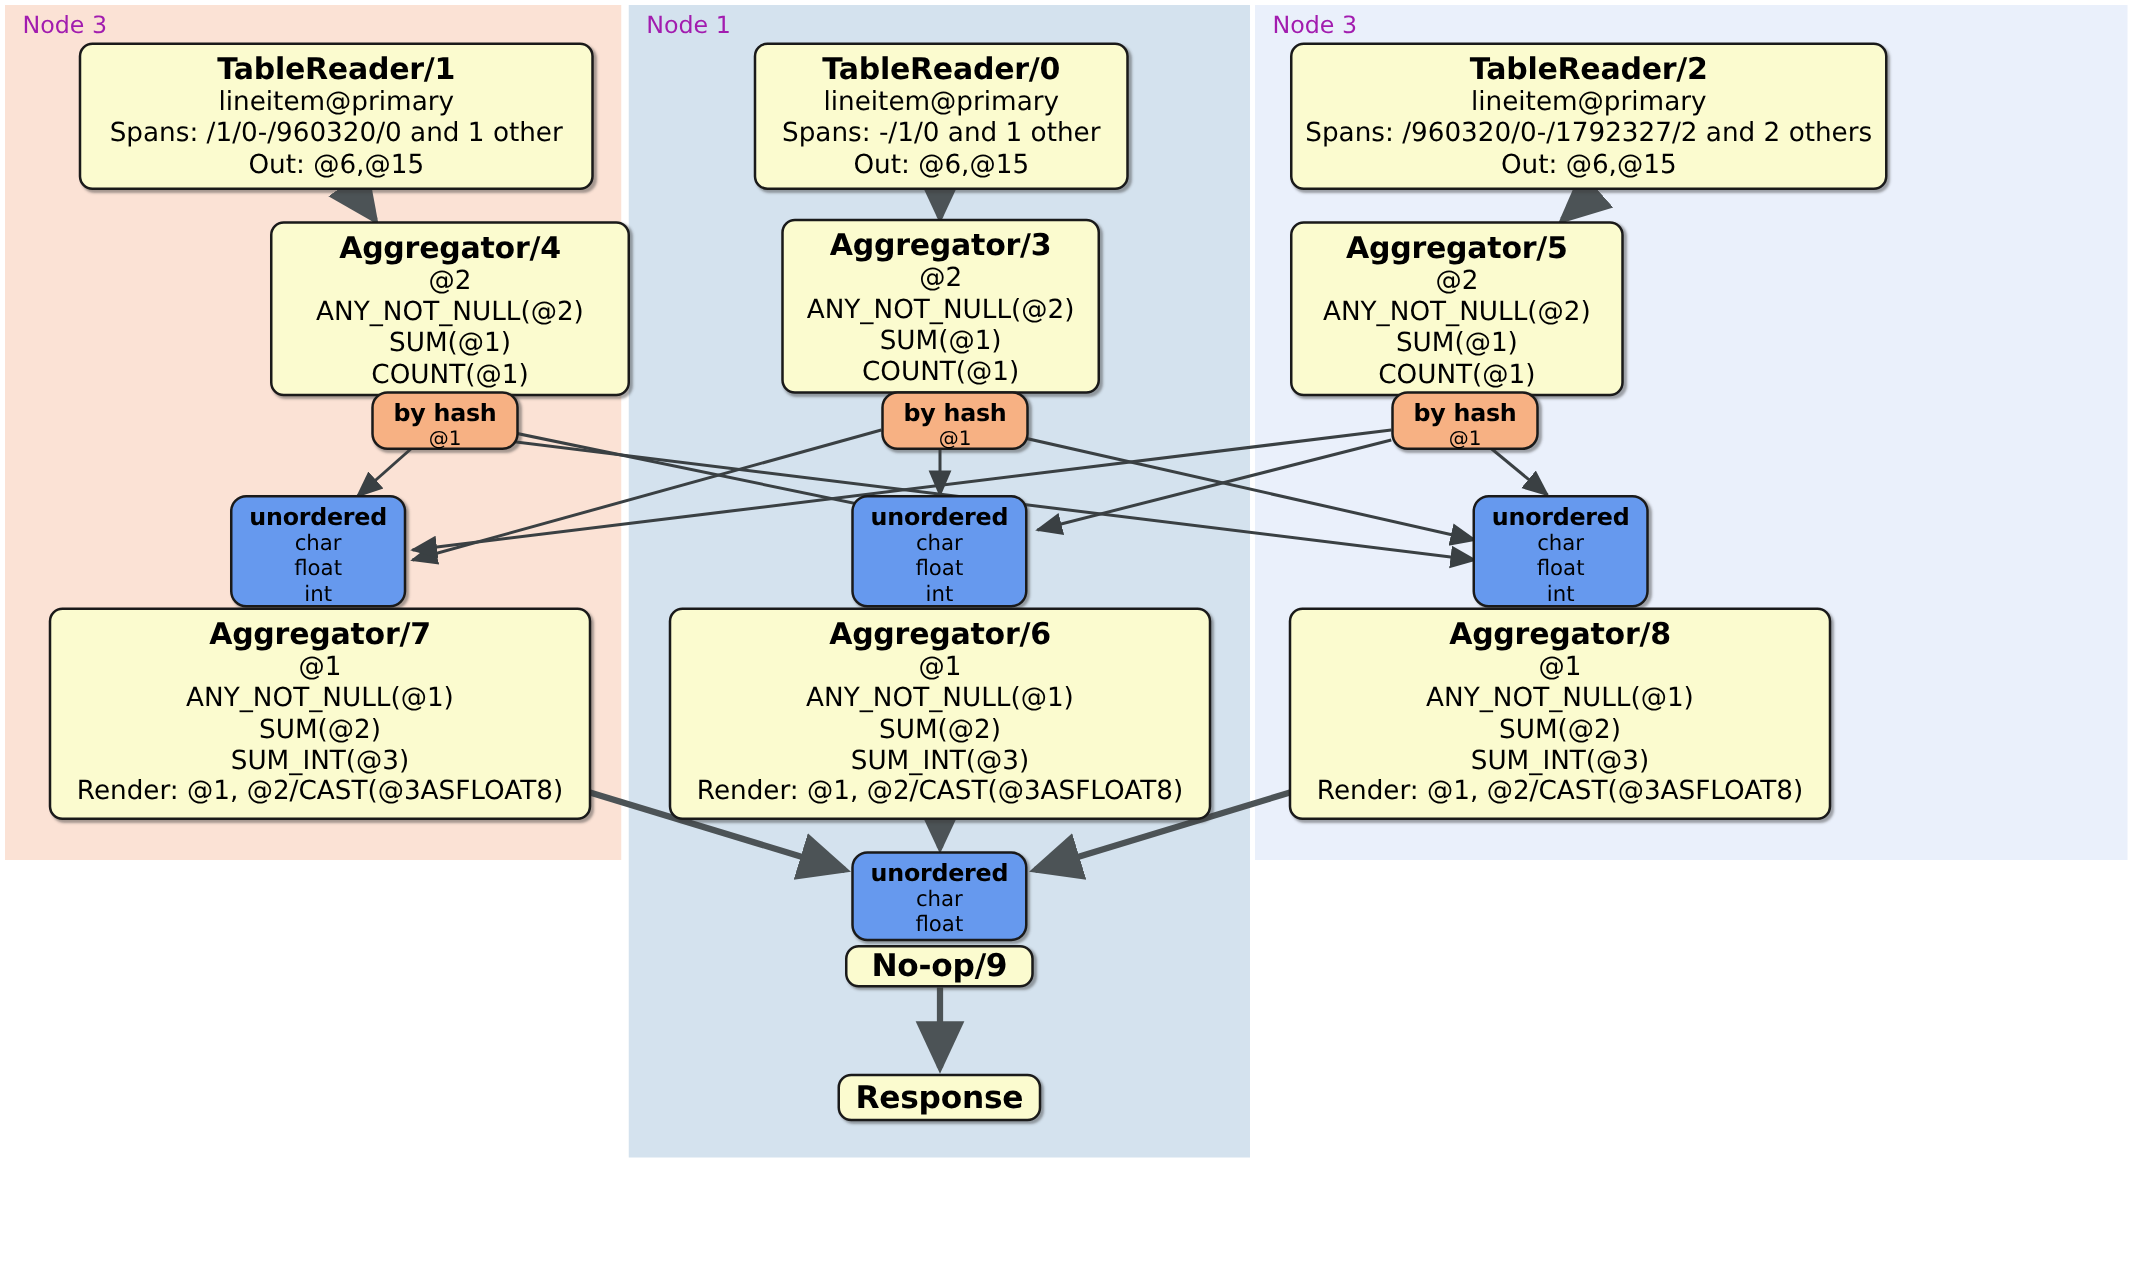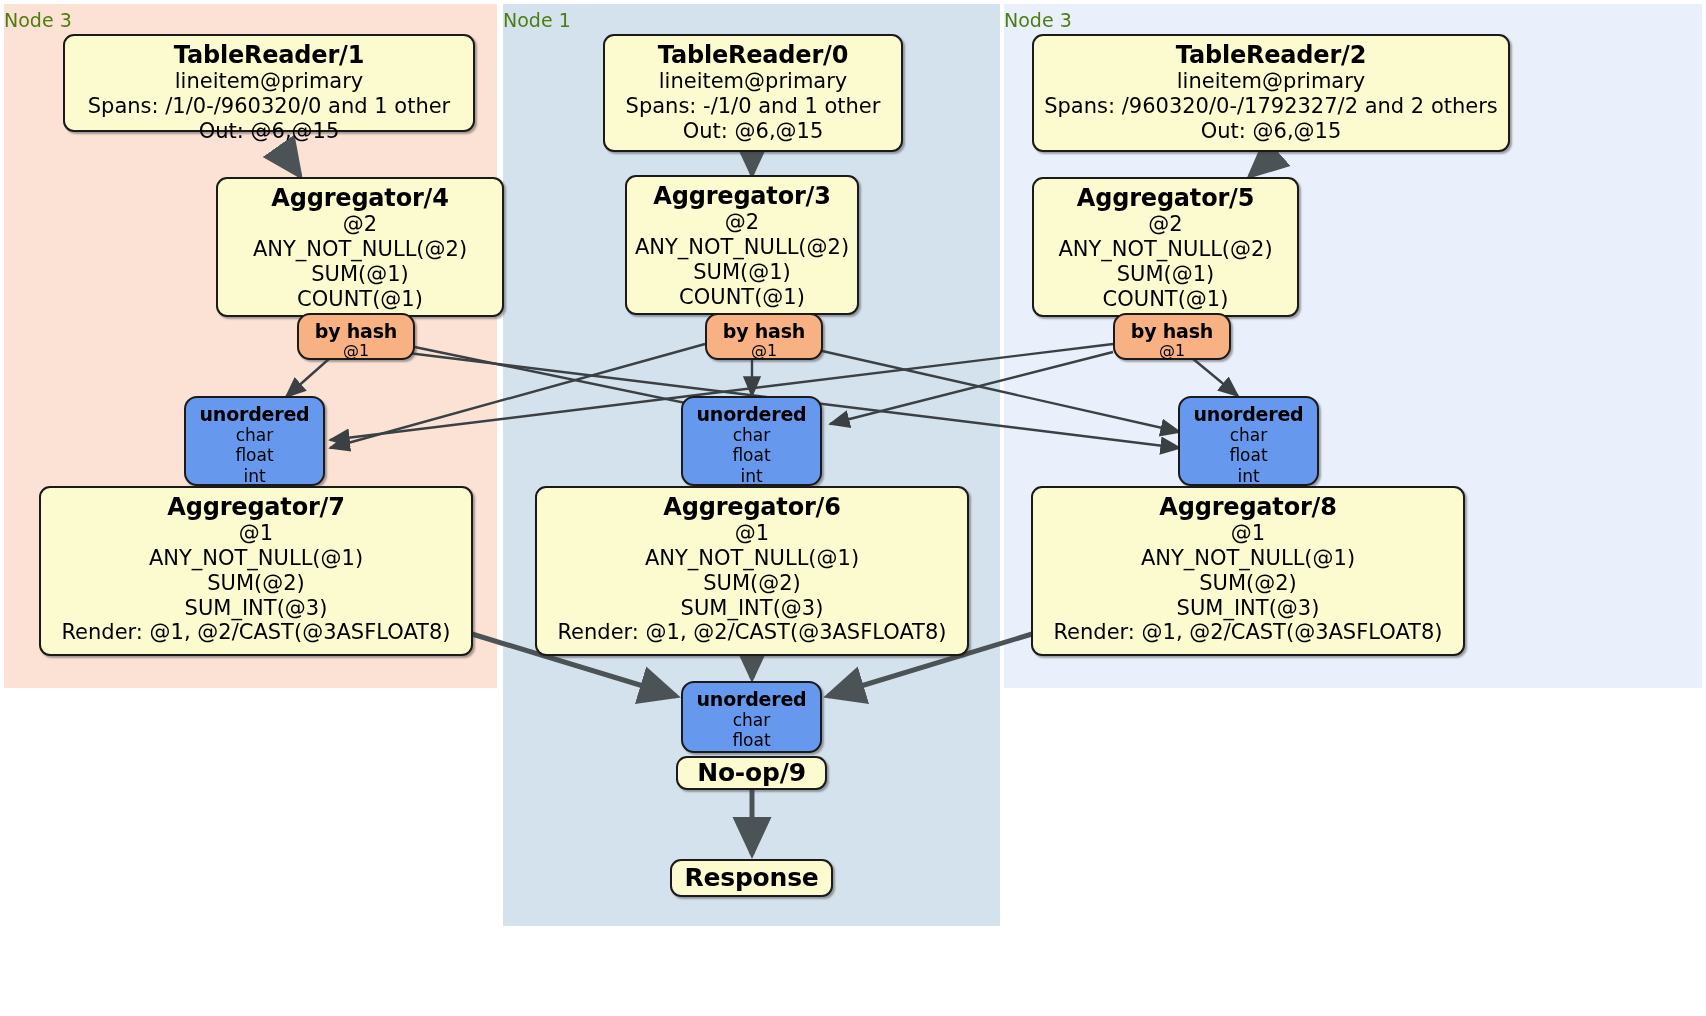--- a/index.html
+++ b/index.html
@@ -19,23 +19,23 @@
   }
 
   
   .panel {
     position: absolute;
     box-sizing: border-box;
   }
   .panel-label {
     position: absolute;
     top: 6px;
-    left: 0;
+    left: 14px;
     font-size: 19px;
-    color: #4d7c0f;
+    color: #a21caf;
     line-height: 1.1;
     white-space: nowrap;
   }
 
   
   #edges {
     position: absolute;
     left: 0;
     top: 0;
     width: 1706px;
@@ -149,21 +149,21 @@
     </g>
 
     <g stroke="#4c5356" stroke-width="5" fill="none" marker-end="url(#arrowThick)">
       <path d="M472,634 L676,696"></path>
       <path d="M752,656 L752,678"></path>
       <path d="M1032,634 L828,696"></path>
       <path d="M752,790 L752,854"></path>
     </g>
   </svg>
 
-  <div class="box proc" style="left:63px; top:34px; width:412px; height:98px;text-align:center;">
+  <div class="box proc" style="left:63px; top:34px; width:412px; height:118px;text-align:center;">
     <div class="title">TableReader/1</div>
     <div class="line">lineitem@primary</div>
     <div class="line">Spans: /1/0-/960320/0 and 1 other</div>
     <div class="line">Out: @6,@15</div>
   </div>
 
   <div class="box proc" style="left:603px; top:34px; width:300px; height:118px;">
     <div class="title">TableReader/0</div>
     <div class="line">lineitem@primary</div>
     <div class="line">Spans: -/1/0 and 1 other</div>
@@ -178,21 +178,21 @@
   </div>
 
   <div class="box proc" style="left:216px; top:177px; width:288px; height:140px;">
     <div class="title">Aggregator/4</div>
     <div class="line">@2</div>
     <div class="line">ANY_NOT_NULL(@2)</div>
     <div class="line">SUM(@1)</div>
     <div class="line">COUNT(@1)</div>
   </div>
 
-  <div class="box proc" style="left:625px; top:175px; width:234px; height:140px;">
+  <div class="box proc" style="left:625px; top:175px; width:255px; height:140px;">
     <div class="title">Aggregator/3</div>
     <div class="line">@2</div>
     <div class="line">ANY_NOT_NULL(@2)</div>
     <div class="line">SUM(@1)</div>
     <div class="line">COUNT(@1)</div>
   </div>
 
   <div class="box proc" style="left:1032px; top:177px; width:267px; height:140px;">
     <div class="title">Aggregator/5</div>
     <div class="line">@2</div>

